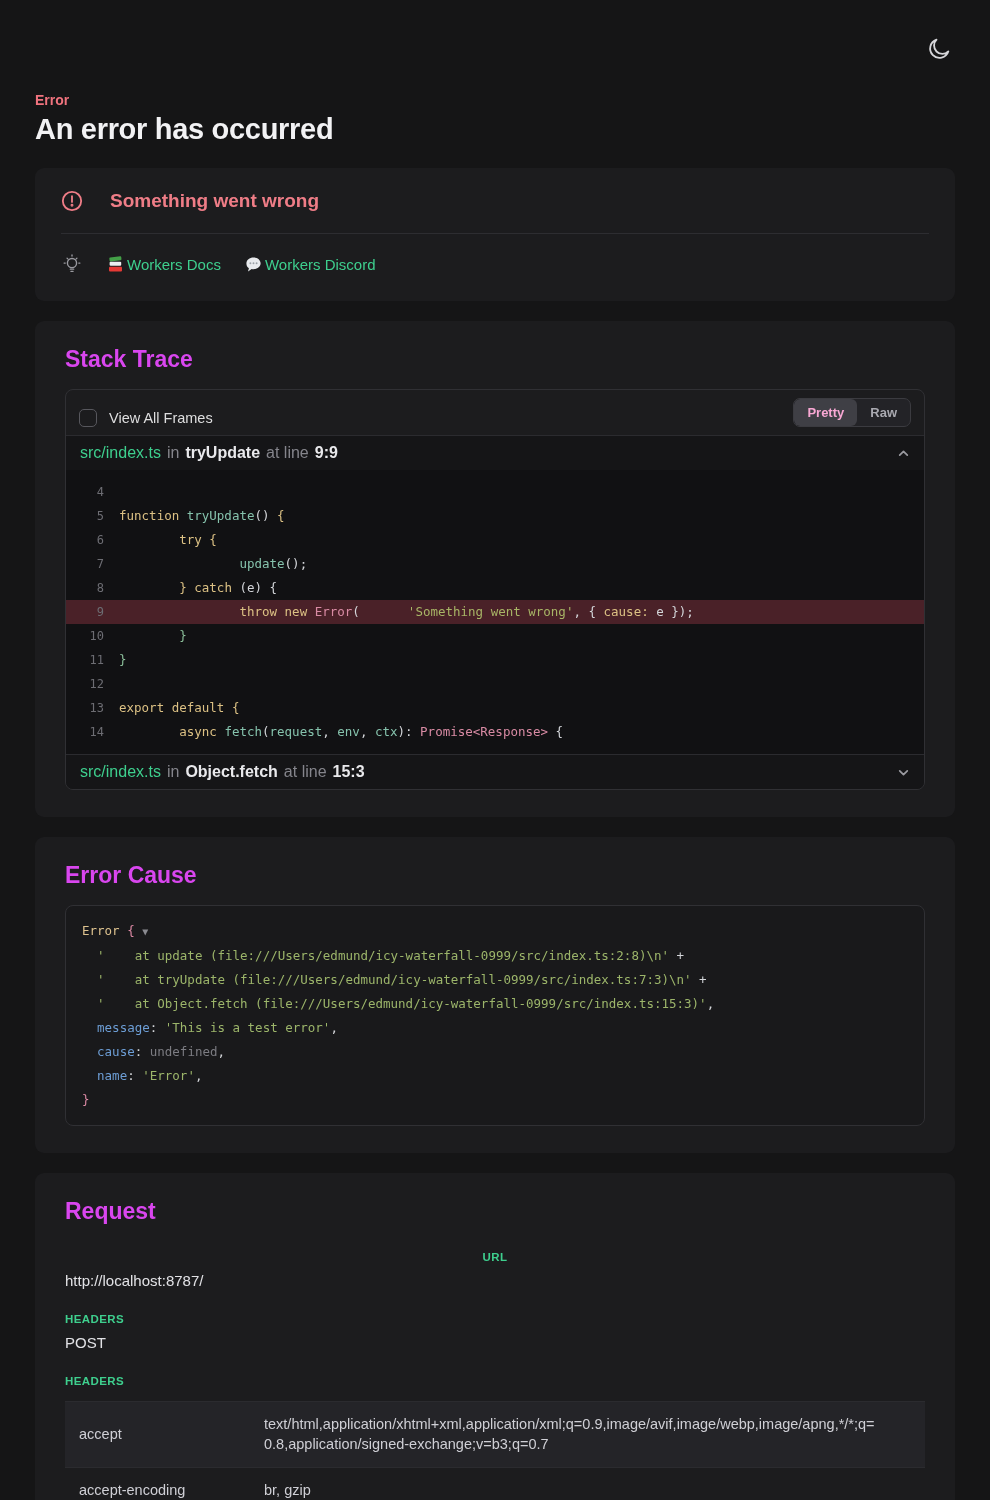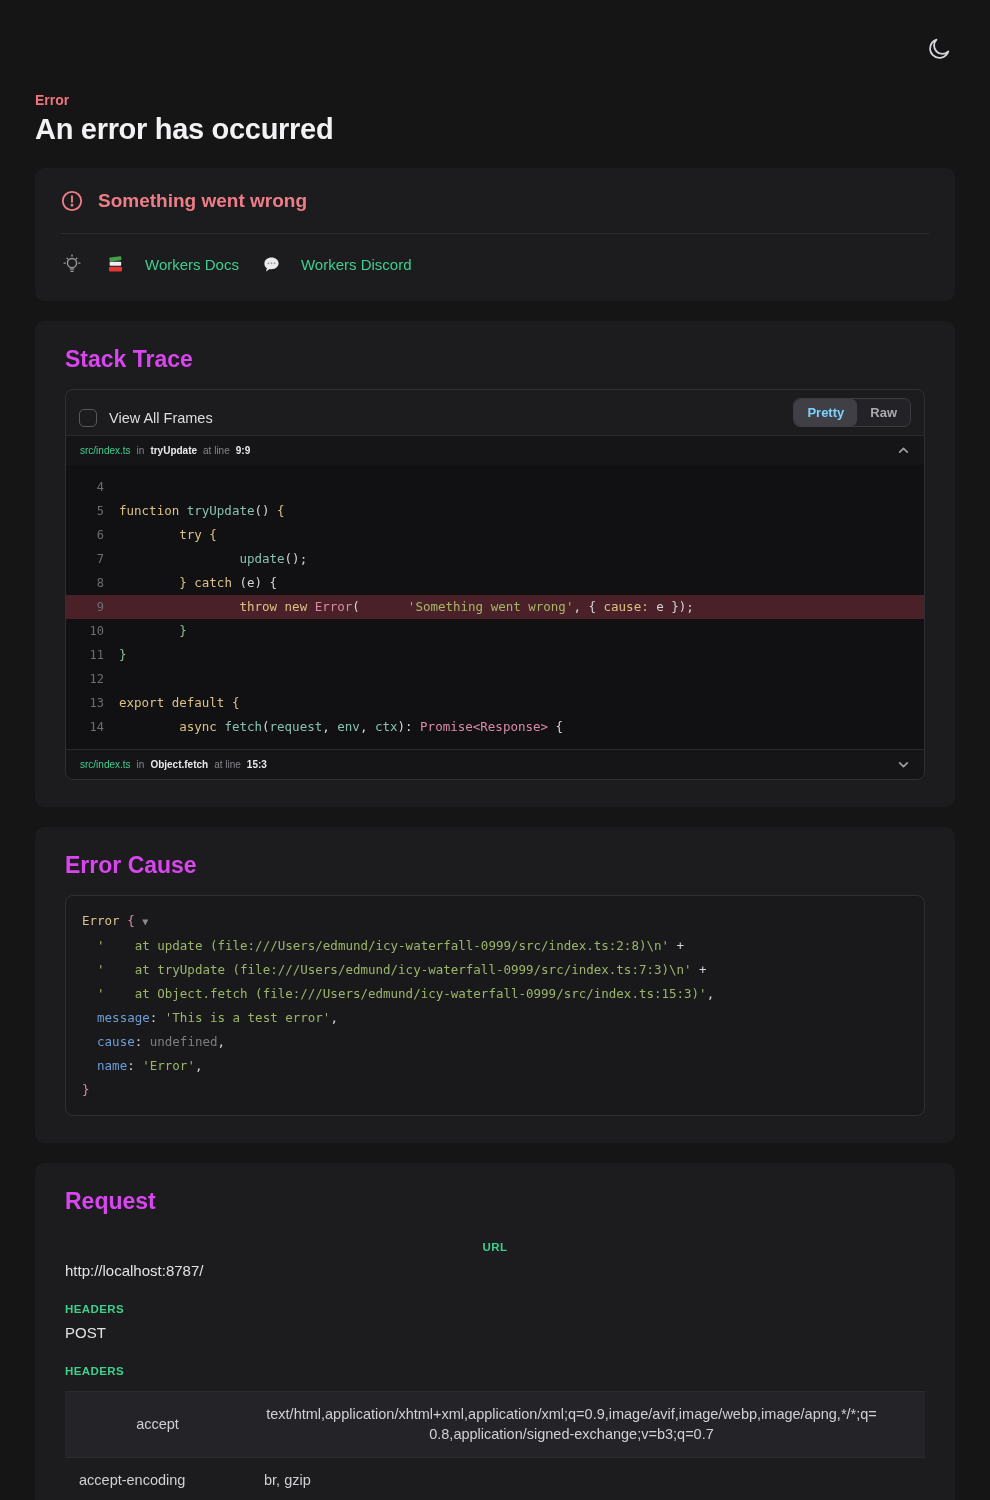--- a/index.html
+++ b/index.html
@@ -16,42 +16,42 @@
   }
   .page { padding: 0 35px 60px; }
   .eyebrow { padding-top: 92px; font-size: 14px; font-weight: 700; color: #f0737e; }
   .page-title { margin-top: 5px; font-size: 29px; line-height: 32px; font-weight: 700; color: #f2f2f4; letter-spacing: -0.3px; }
 
   .panel { background: #1c1c1e; border-radius: 9px; margin-top: 20px; }
   .panel.first { margin-top: 23px; }
 
   
   .alert-panel { padding: 22px 26px 25px; }
-  .alert-head { display: flex; align-items: center; gap: 15px; }
+  .alert-head { display: flex; align-items: center; gap: 27px; }
   .alert-title { font-size: 19px; font-weight: 700; color: #ef7d87; }
   .alert-divider { border: none; border-top: 1px solid #2d2d31; margin-top: 21px; }
   .alert-links { display: flex; align-items: center; gap: 24px; margin-top: 18px; }
   .hint-icon { display: flex; align-items: center; }
-  .res-link { display: inline-flex; align-items: center; gap: 21px; color: #3ecf8e; font-size: 15px; font-weight: 500; text-decoration: none; cursor: pointer; }
+  .res-link { display: inline-flex; align-items: center; gap: 3px; color: #3ecf8e; font-size: 15px; font-weight: 500; text-decoration: none; cursor: pointer; }
 
   
   .section-panel { padding: 25px 30px 27px; }
   .section-title { font-size: 23px; font-weight: 700; color: #d946ef; }
 
   
   .trace-box { margin-top: 16px; border: 1px solid #303034; border-radius: 8px; overflow: hidden; }
   .trace-toolbar { display: flex; align-items: flex-end; justify-content: space-between; padding: 8px 13px; }
   .vaf { display: flex; align-items: center; gap: 12px; cursor: pointer; }
   .checkbox { width: 18px; height: 18px; border: 1.5px solid #57575d; border-radius: 5px; background: transparent; }
   .vaf-label { font-size: 14.5px; color: #dededf; }
   .toggle-group { display: flex; background: #232327; border: 1px solid #3b3b40; border-radius: 7px; padding: 0; overflow: hidden; }
   .toggle-btn { border: none; background: transparent; color: #a9a9b0; font-family: "Liberation Sans", sans-serif; font-size: 13px; font-weight: 600; padding: 6px 13px; cursor: pointer; }
-  .toggle-btn.active { background: #3f3f45; color: #7dd3fc; border-radius: 6px; }
-
-  .frame-header { display: flex; align-items: center; justify-content: space-between; background: #151517; border-top: 1px solid #2b2b2f; padding: 8px 14px; font-size: 10px; cursor: pointer; }
+  .toggle-btn.active { background: #3f3f45; color: #f9a8d4; border-radius: 6px; }
+
+  .frame-header { display: flex; align-items: center; justify-content: space-between; background: #151517; border-top: 1px solid #2b2b2f; padding: 8px 14px; font-size: 16px; cursor: pointer; }
   .frame-text { display: flex; align-items: baseline; gap: 6px; }
   .f-file { color: #3ecf8e; }
   .f-mid { color: #85858c; }
   .f-strong { color: #e9e9ec; font-weight: 600; }
 
   .code-block { background: #111113; padding: 10px 0; font-family: "DejaVu Sans Mono", monospace; font-size: 12.5px; line-height: 24px; }
   .code-line { display: flex; padding-left: 12px; white-space: pre; }
   .code-line.hl { background: #4a2128; }
   .ln { width: 26px; text-align: right; color: #6d6d73; margin-right: 15px; flex: none; font-size: 12px; }
 
@@ -72,21 +72,21 @@
   .tk-ec { color: #ddc28f; }
   .tk-ep { color: #d4d6da; }
   .tk-tri { color: #8a8a90; font-size: 10px; cursor: pointer; }
 
   
   .req-label { margin-top: 24px; color: #3ecf8e; font-size: 11.5px; font-weight: 700; letter-spacing: 0.4px; }
   .req-label.first { margin-top: 26px; text-align: center; }
   .req-value { margin-top: 9px; color: #e2e2e6; font-size: 15px; }
   .headers-table { margin-top: 14px; width: 100%; border-collapse: collapse; font-size: 14.5px; color: #cfcfd5; }
   .headers-table tr { border-top: 1px solid #2b2b2f; }
-  .headers-table tr.alt { background: #242428; text-align: center; }
+  .headers-table tr.alt { background: #242428; }
   .headers-table td { padding: 12px 14px; vertical-align: middle; }
   td.h-name { width: 185px; }
   td.h-value { word-break: break-all; line-height: 1.4; padding-right: 46px; }
 </style>
 </head>
 <body>
 
 <button class="theme-toggle">
   <span>
     <svg width="26" height="26" viewBox="0 0 24 24" fill="none" stroke="#d6d6da" stroke-width="1.7" stroke-linejoin="round" stroke-linecap="round">

